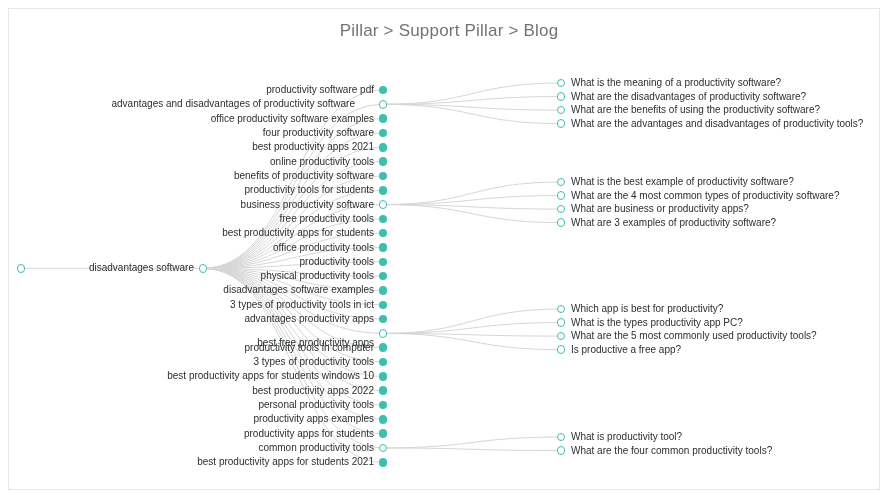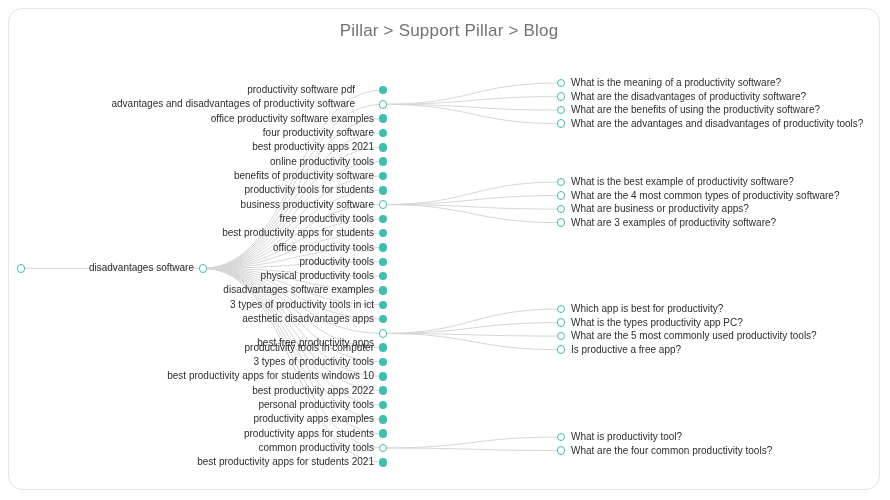--- a/index.html
+++ b/index.html
@@ -6,21 +6,21 @@
   body{
     width:890px;height:500px;overflow:hidden;
     background:#ffffff;
     font-family:"Liberation Sans", sans-serif;
   }
   #card{
     position:absolute;left:8px;top:8px;
     width:872px;height:482px;
     background:#ffffff;
     border:1px solid #e6e6e6;
-    border-radius:14px;
+    border-radius:0;
     box-sizing:border-box;
     overflow:hidden;
   }
   #header{
     position:absolute;left:0;top:12px;width:100%;
     text-align:center;
     color:#6f7477;
     font-size:17px;
     letter-spacing:.2px;
     white-space:nowrap;
@@ -90,21 +90,21 @@
         <path d="M374,324.44 C463,324.44 463,327.1 552,327.1" fill="none" stroke="#d6d6d6" stroke-width="1" stroke-linecap="round"></path>
         <path d="M374,324.44 C463,324.44 463,340.65 552,340.65" fill="none" stroke="#d6d6d6" stroke-width="1" stroke-linecap="round"></path>
         <path d="M374,439 C463,439 463,428 552,428" fill="none" stroke="#d6d6d6" stroke-width="1" stroke-linecap="round"></path>
         <path d="M374,439 C463,439 463,441.55 552,441.55" fill="none" stroke="#d6d6d6" stroke-width="1" stroke-linecap="round"></path>
       </svg>
     <div id="nodes">
         <div style="position: absolute; box-sizing: border-box; border-radius: 50%; left: 7.7px; top: 254.984px; width: 8.6px; height: 8.6px; background: rgb(255, 255, 255); border: 1.4px solid rgb(60, 191, 176);"></div>
         <div style="position: absolute; box-sizing: border-box; border-radius: 50%; left: 189.7px; top: 254.984px; width: 8.6px; height: 8.6px; background: rgb(255, 255, 255); border: 1.4px solid rgb(60, 191, 176);"></div>
         <div class="lbl left" style="right: 687px; top: 259.284px;">disadvantages software</div>
         <div style="position: absolute; box-sizing: border-box; border-radius: 50%; left: 369.7px; top: 76.7px; width: 8.6px; height: 8.6px; background: rgb(60, 191, 176);"></div>
-        <div class="lbl left" style="right: 526px; top: 81px;">productivity software pdf</div>
+        <div class="lbl left" style="right: 507px; top: 81px;">productivity software pdf</div>
         <div style="position: absolute; box-sizing: border-box; border-radius: 50%; left: 369.7px; top: 91.02px; width: 8.6px; height: 8.6px; background: rgb(255, 255, 255); border: 1.4px solid rgb(60, 191, 176);"></div>
         <div class="lbl left" style="right: 526px; top: 95.32px;">advantages and disadvantages of productivity software</div>
         <div style="position: absolute; box-sizing: border-box; border-radius: 50%; left: 369.7px; top: 105.34px; width: 8.6px; height: 8.6px; background: rgb(60, 191, 176);"></div>
         <div class="lbl left" style="right: 507px; top: 109.64px;">office productivity software examples</div>
         <div style="position: absolute; box-sizing: border-box; border-radius: 50%; left: 369.7px; top: 119.66px; width: 8.6px; height: 8.6px; background: rgb(60, 191, 176);"></div>
         <div class="lbl left" style="right: 507px; top: 123.96px;">four productivity software</div>
         <div style="position: absolute; box-sizing: border-box; border-radius: 50%; left: 369.7px; top: 133.98px; width: 8.6px; height: 8.6px; background: rgb(60, 191, 176);"></div>
         <div class="lbl left" style="right: 507px; top: 138.28px;">best productivity apps 2021</div>
         <div style="position: absolute; box-sizing: border-box; border-radius: 50%; left: 369.7px; top: 148.3px; width: 8.6px; height: 8.6px; background: rgb(60, 191, 176);"></div>
         <div class="lbl left" style="right: 507px; top: 152.6px;">online productivity tools</div>
@@ -122,21 +122,21 @@
         <div class="lbl left" style="right: 507px; top: 238.52px;">office productivity tools</div>
         <div style="position: absolute; box-sizing: border-box; border-radius: 50%; left: 369.7px; top: 248.54px; width: 8.6px; height: 8.6px; background: rgb(60, 191, 176);"></div>
         <div class="lbl left" style="right: 507px; top: 252.84px;">productivity tools</div>
         <div style="position: absolute; box-sizing: border-box; border-radius: 50%; left: 369.7px; top: 262.86px; width: 8.6px; height: 8.6px; background: rgb(60, 191, 176);"></div>
         <div class="lbl left" style="right: 507px; top: 267.16px;">physical productivity tools</div>
         <div style="position: absolute; box-sizing: border-box; border-radius: 50%; left: 369.7px; top: 277.18px; width: 8.6px; height: 8.6px; background: rgb(60, 191, 176);"></div>
         <div class="lbl left" style="right: 507px; top: 281.48px;">disadvantages software examples</div>
         <div style="position: absolute; box-sizing: border-box; border-radius: 50%; left: 369.7px; top: 291.5px; width: 8.6px; height: 8.6px; background: rgb(60, 191, 176);"></div>
         <div class="lbl left" style="right: 507px; top: 295.8px;">3 types of productivity tools in ict</div>
         <div style="position: absolute; box-sizing: border-box; border-radius: 50%; left: 369.7px; top: 305.82px; width: 8.6px; height: 8.6px; background: rgb(60, 191, 176);"></div>
-        <div class="lbl left" style="right: 507px; top: 310.12px;">aesthetic disadvantages apps</div>
+        <div class="lbl left" style="right: 507px; top: 310.12px;">advantages productivity apps</div>
         <div style="position: absolute; box-sizing: border-box; border-radius: 50%; left: 369.7px; top: 320.14px; width: 8.6px; height: 8.6px; background: rgb(255, 255, 255); border: 1.4px solid rgb(60, 191, 176);"></div>
         <div class="lbl left" style="right: 507px; top: 324.44px; margin-top: 10px;">best free productivity apps</div>
         <div style="position: absolute; box-sizing: border-box; border-radius: 50%; left: 369.7px; top: 334.46px; width: 8.6px; height: 8.6px; background: rgb(60, 191, 176);"></div>
         <div class="lbl left" style="right: 507px; top: 338.76px;">productivity tools in computer</div>
         <div style="position: absolute; box-sizing: border-box; border-radius: 50%; left: 369.7px; top: 348.78px; width: 8.6px; height: 8.6px; background: rgb(60, 191, 176);"></div>
         <div class="lbl left" style="right: 507px; top: 353.08px;">3 types of productivity tools</div>
         <div style="position: absolute; box-sizing: border-box; border-radius: 50%; left: 369.7px; top: 363.1px; width: 8.6px; height: 8.6px; background: rgb(60, 191, 176);"></div>
         <div class="lbl left" style="right: 507px; top: 367.4px;">best productivity apps for students windows 10</div>
         <div style="position: absolute; box-sizing: border-box; border-radius: 50%; left: 369.7px; top: 377.42px; width: 8.6px; height: 8.6px; background: rgb(60, 191, 176);"></div>
         <div class="lbl left" style="right: 507px; top: 381.72px;">best productivity apps 2022</div>

